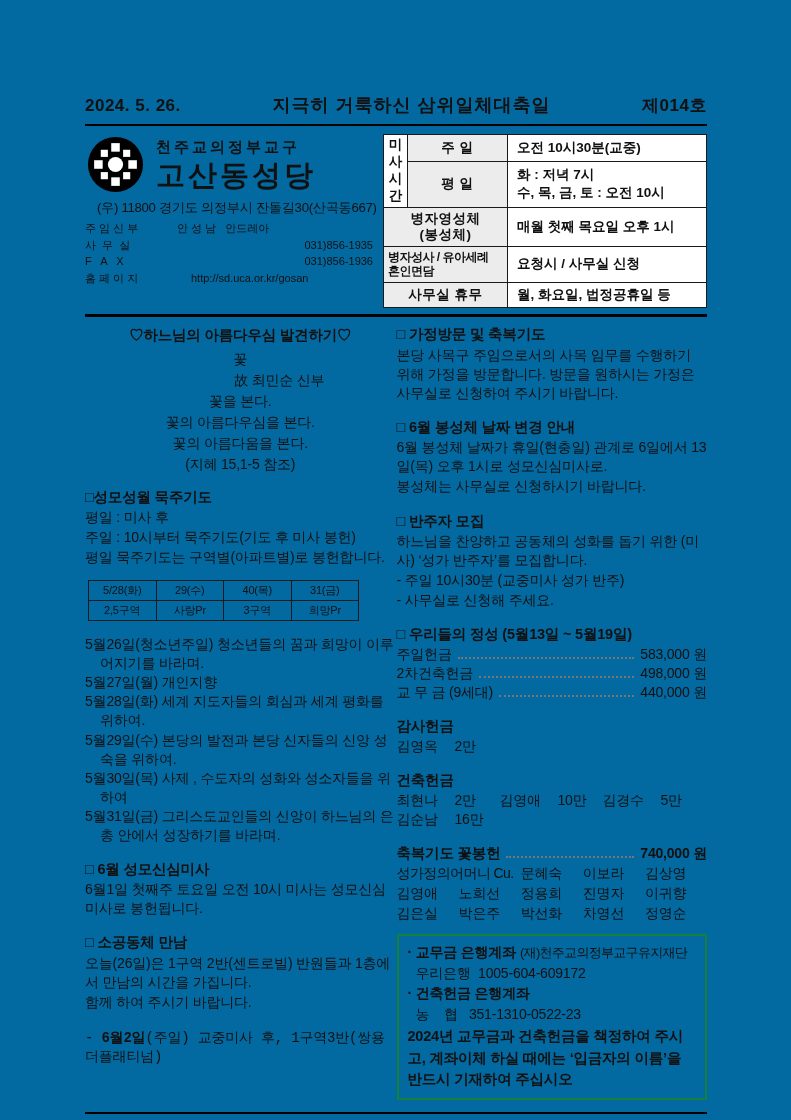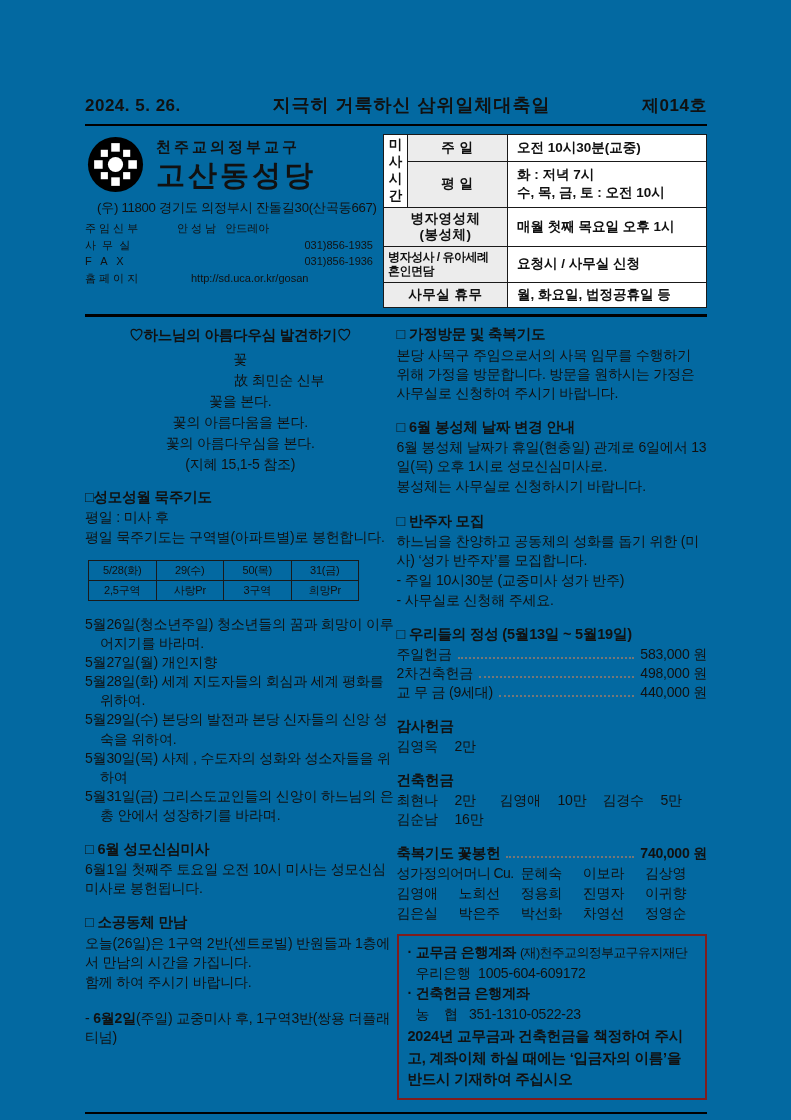--- a/index.html
+++ b/index.html
@@ -55,21 +55,21 @@
 
   
   .rosary { margin-top:13px; }
   .rosary-table { border-collapse:collapse; width:271px; margin:13px 0 0 3px; }
   .rosary-table td { border:1.6px solid #1a1a1a; text-align:center; font-size:11px; padding:2px 2px; width:25%; }
 
   .intentions { margin-top:14px; }
   .intent { padding-left:15px; text-indent:-15px; }
 
   .sect { margin-top:15px; }
-  .note-line { margin-top:17px; }
+  .note-line { margin-top:17px;font-family:Liberation Mono, monospace; }
   .b { font-weight:bold; }
 
   
   .dotrow { display:flex; align-items:baseline; }
   .leader { flex:1; border-bottom:2px dotted #777; margin:0 6px 4px 6px; min-width:20px; }
   .amt { white-space:nowrap; }
 
   
   .pair-row { display:flex; }
   .pair { width:103px; display:flex; }
@@ -77,21 +77,21 @@
 
   .thanks-line { display:flex; }
   .thanks-line .nm { width:58px; }
 
   
   .fgrid { display:grid; grid-template-columns:repeat(5,1fr); margin-top:1px; }
   .fgrid span { line-height:1.4; }
   .span2 { grid-column:span 2; letter-spacing:-0.6px; }
 
   
-  .bank-box { border:2px solid #7f1d1d; margin-top:11px; padding:6px 9px 7px 9px; line-height:1.45; }
+  .bank-box { border:2px solid #15803d; margin-top:11px; padding:6px 9px 7px 9px; line-height:1.45; }
   .bank-line1 { display:flex; align-items:baseline; }
   .bank-org { font-size:13px; margin-left:4px; letter-spacing:-0.7px; }
   .bank-indent { padding-left:8px; }
   .bank-note { font-weight:bold; font-size:14.5px; line-height:1.5; margin-top:2px; letter-spacing:-0.2px; }
 
   
   .footer-rule { margin-top:12px; border-top:2.5px solid #000; }
 </style>
 </head>
 <body>
@@ -182,35 +182,36 @@
   <div class="rule-thick"></div>
 
   <main class="columns">
 
     <div class="col">
       <div class="poem">
         <div class="poem-title">♡하느님의 아름다우심 발견하기♡</div>
         <div>꽃</div>
         <div class="poem-author">故 최민순 신부</div>
         <div>꽃을 본다.</div>
+        <div>꽃의 아름다우심을 본다.</div>
         <div>꽃의 아름다움을 본다.</div>
-        <div>꽃의 아름다우심을 본다.</div>
         <div>(지혜 15,1-5 참조)</div>
       </div>
 
       <div class="rosary">
         <div class="sec-title">□성모성월 묵주기도</div>
         <div class="body-text">평일 : 미사 후</div>
+        <div class="body-text">주일 : 10시부터 묵주기도(기도 후 미사 봉헌)</div>
         <div class="body-text">평일 묵주기도는 구역별(아파트별)로 봉헌합니다.</div>
         <table class="rosary-table">
           <tbody>
               <tr>
             <td>5/28(화)</td>
             <td>29(수)</td>
-            <td>50(목)</td>
+            <td>40(목)</td>
             <td>31(금)</td>
           </tr>
           <tr>
             <td>2,5구역</td>
             <td>사랑Pr</td>
             <td>3구역</td>
             <td>희망Pr</td>
           </tr>
         </tbody>
           </table>

